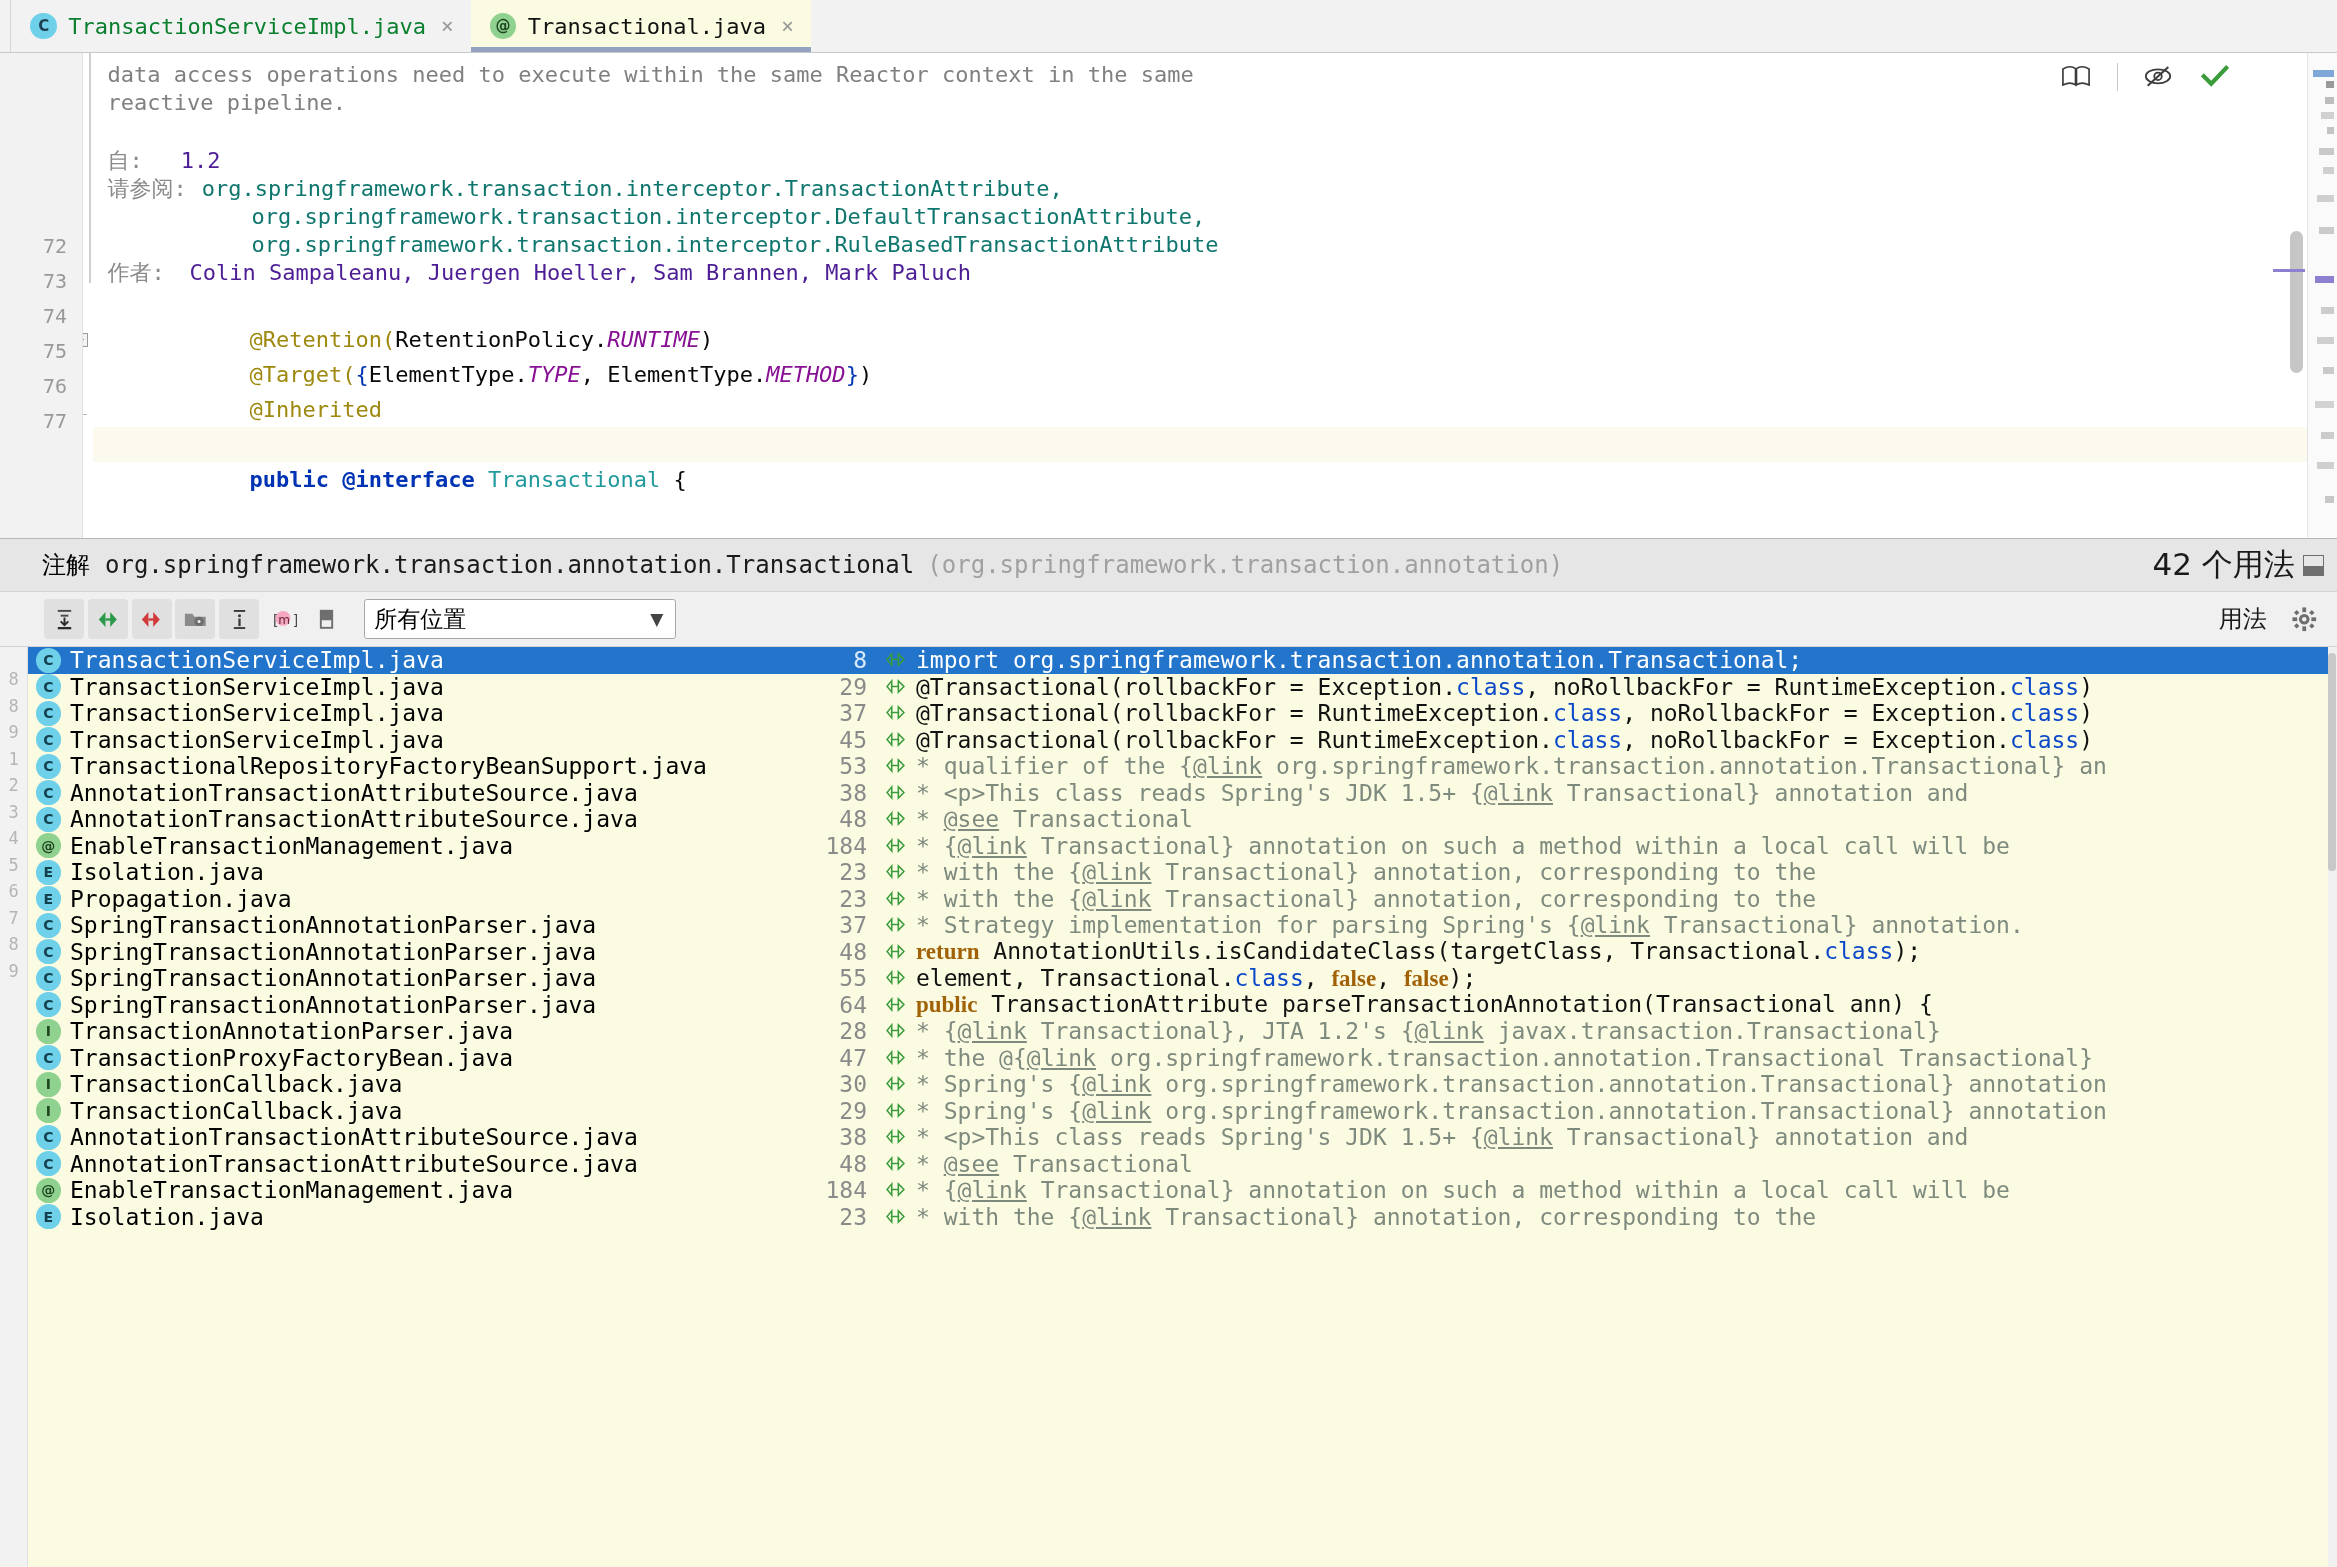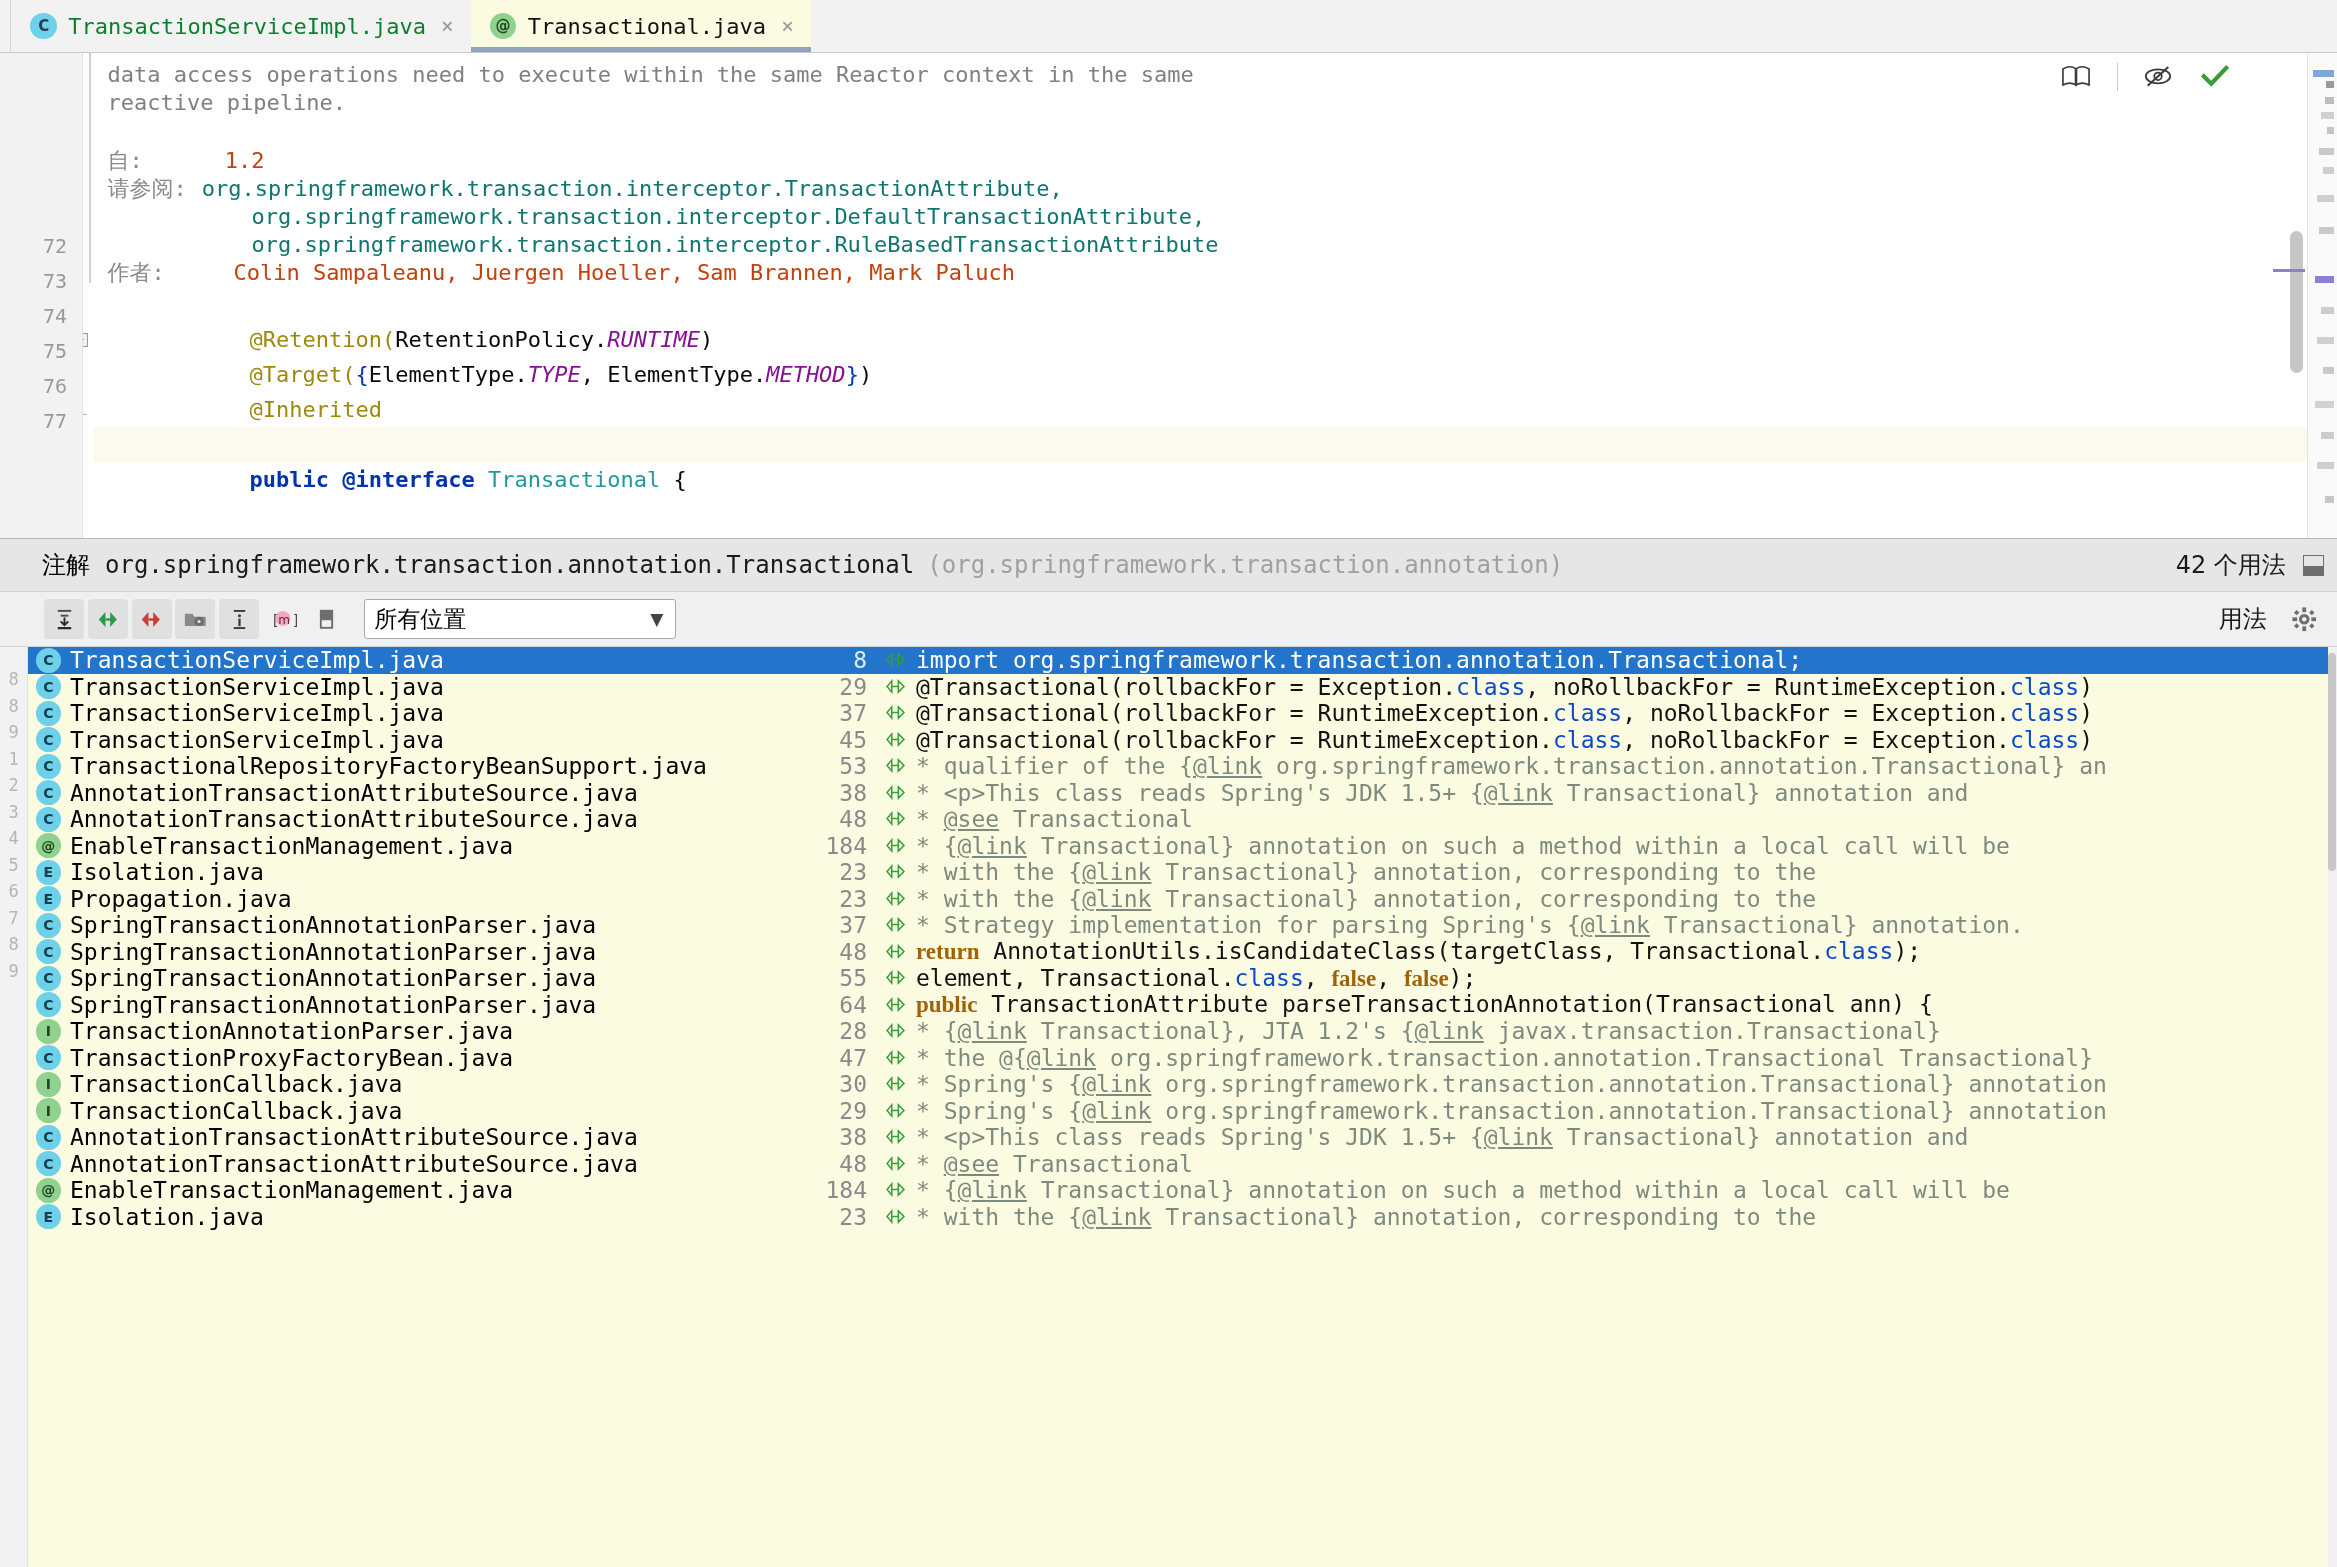--- a/index.html
+++ b/index.html
@@ -51,21 +51,21 @@
   .docblock {
     font-family:"DejaVu Sans Mono","Liberation Mono",monospace;
     font-size:22px; color:#808080; padding:7.6px 0 0 24.6px; position:relative;
   }
   .docblock:before{
     content:""; position:absolute; left:5.7px; top:0px; bottom:3.8px; width:2.8px; background:#d0d0d0;
   }
   .docline { height:28px; line-height:28px; white-space:pre; }
   .dockey { color:#8a8a8a; }
   .doclink { color:#0f766e; }
-  .docauthor { color:#c2410c;margin-left:44px; }
+  .docauthor { color:#4c1d95; }
 
   .codelines {
     font-family:"DejaVu Sans Mono","Liberation Mono",monospace;
     font-size:22px; padding-left:9.5px;
   }
   .cline { height:35px; line-height:35px; white-space:pre; position:relative; }
   .cline.hl { background:#fcfaee; }
   .anno { color:#9e880d; }
   .kw { color:#0033b3; font-weight:bold; }
   .const { color:#871094; font-style:italic; }
@@ -105,21 +105,21 @@
   .uheader {
     height:53px; background:#e6e6e6; display:flex; align-items:center;
     padding:0 13.2px 0 42px; font-size:24px;
     font-family:"DejaVu Sans Mono","Liberation Mono",monospace;
     border-bottom:0.9px solid #d2d2d2; position:relative;justify-content:flex-end;
   }
   .uheader .htitle { color:#1a1a1a; }
   .uheader .hcn { font-family:"DejaVu Sans","Liberation Sans",sans-serif; }
   .uheader .hpkg { color:#a0a0a0; margin-left:13.2px; }
   .uheader .spacer { flex:1; }
-  .uheader .hcount { color:#1a1a1a; font-family:"DejaVu Sans","Liberation Sans",sans-serif; font-size:24px; margin-right:17px;}
+  .uheader .hcount { color:#1a1a1a; font-family:"DejaVu Sans","Liberation Sans",sans-serif; font-size:31px; margin-right:8px;}
   .minbox { width:21px; height:21px; border:1.9px solid #6e6e6e; position:relative; }
   .minbox:after{content:"";position:absolute;left:0;right:0;bottom:0;height:8.5px;background:#6e6e6e;}
 
   .utoolbar {
     height:55px; background:#f0f0f0; display:flex; align-items:center; gap:3.8px;
     padding:0 13.2px 0 44px; border-bottom:0.9px solid #d2d2d2;
   }
   .tbtn {
     width:40px; height:40px; background:#e0e0e0; border-radius:3.8px;
     display:flex; align-items:center; justify-content:center; cursor:pointer;

